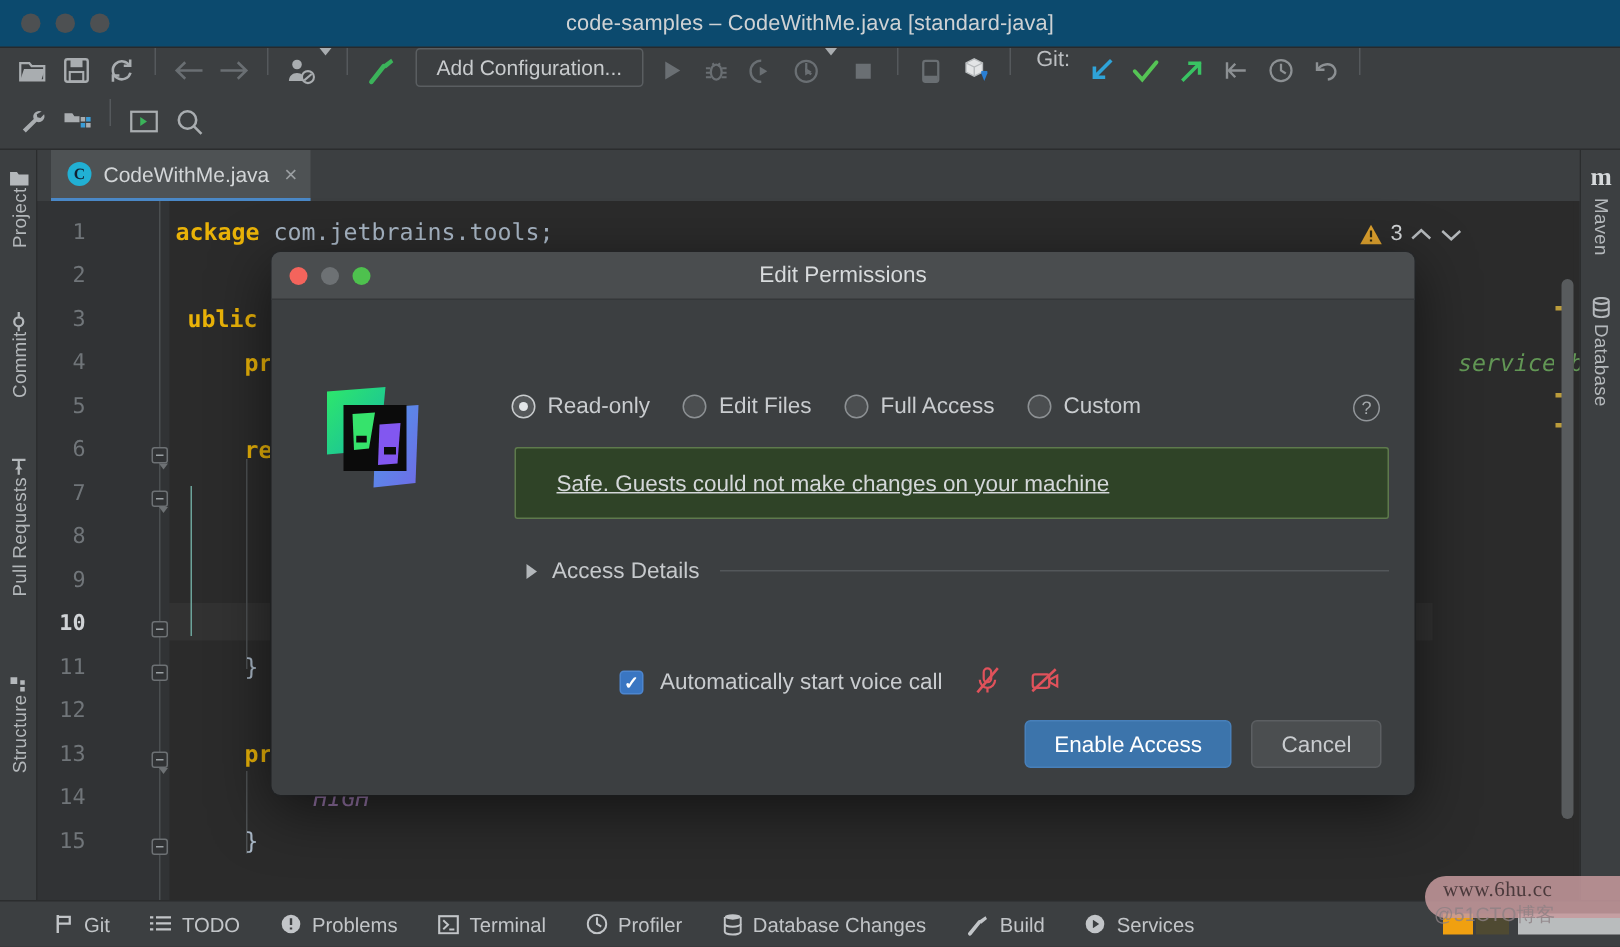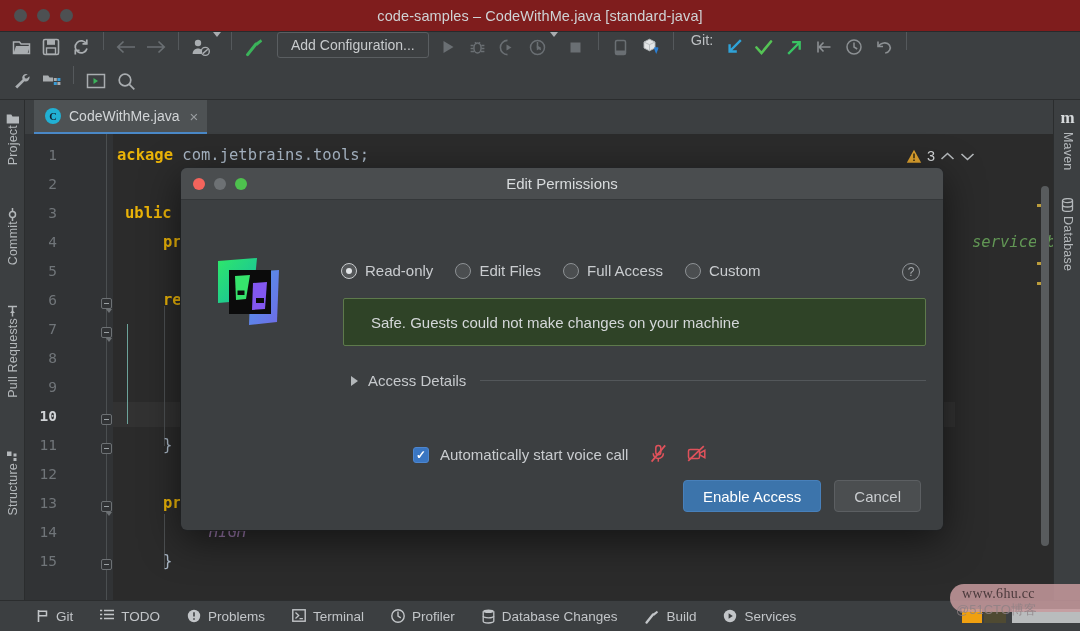--- a/index.html
+++ b/index.html
@@ -8,21 +8,21 @@
     background: #3c3f41;
     font-family: "Liberation Sans", sans-serif;
     overflow: hidden;
     -webkit-font-smoothing: antialiased;
   }
   #app { position: relative; width: 1080px; height: 631px; background: #3c3f41; }
 
   
   .titlebar {
     position: absolute; left: 0; top: 0; width: 1080px; height: 32px;
-    background: #7f1d1d;
+    background: #0c4a6e;
     display: flex; align-items: center;
     border-bottom: 1px solid #282a2c;
   }
   .mac-dots { display: flex; gap: 10px; margin-left: 14px; }
   .mac-dot { width: 13px; height: 13px; border-radius: 50%; background: #4d5052; }
   .titlebar-title {
     position: absolute; left: 0; width: 1080px; text-align: center;
     font-size: 14.5px; color: #cfd2d4; letter-spacing: .1px;
   }
 
@@ -198,21 +198,21 @@
   .help-circle {
     position: absolute; left: 721px; top: 63px; width: 18px; height: 18px;
     border: 1px solid #92969a; border-radius: 50%; color: #a6aaad;
     font-size: 12px; display: flex; align-items: center; justify-content: center;
   }
 
   .info-banner {
     position: absolute; left: 162px; top: 98px; width: 583px; height: 48px;
     background: #2f4327; border: 1px solid #5e7a4c; border-radius: 2px;
     display: flex; align-items: center; padding-left: 27px;
-    font-size: 15px; color: #d4d7d9;
+    font-size: 15px; color: #d4d7d9; text-decoration: underline;
   }
 
   .access-details {
     position: absolute; left: 170px; top: 172px; width: 575px;
     display: flex; align-items: center;
   }
   .tri-right {
     width: 0; height: 0; border-top: 5px solid transparent; border-bottom: 5px solid transparent;
     border-left: 7px solid #b3b7ba; margin-right: 10px; flex: none;
   }
@@ -238,21 +238,21 @@
   }
   .btn-cancel { background: #4b4e50; border: 1px solid #5c5f62; color: #c9cccf; }
   .btn-primary { background: #3c74ab; border: 1px solid #4880ba; color: #ffffff; }
 
   
   .bottombar {
     position: absolute; left: 0; bottom: 0; width: 1080px; height: 31px;
     background: #3c3f41; border-top: 1px solid #2b2d2e;
     display: flex; align-items: center; padding-left: 36px;
   }
-  .bb-item { display: flex; align-items: flex-start; margin-right: 27px; color: #c2c5c8; font-size: 13.5px; }
+  .bb-item { display: flex; align-items: center; margin-right: 27px; color: #c2c5c8; font-size: 13.5px; }
   .bb-item .bb-ico { margin-right: 7px; display: flex; align-items: center; color: #c2c5c8; }
 
   .watermark {
     position: absolute; right: 0px; bottom: 7px; width: 130px; height: 40px;
     pointer-events: none;
   }
   .wm-bg {
     position: absolute; left: 0; top: 0; width: 130px; height: 28px;
     background: #c79a9d; opacity: .85; border-radius: 14px 0 0 14px;
   }

